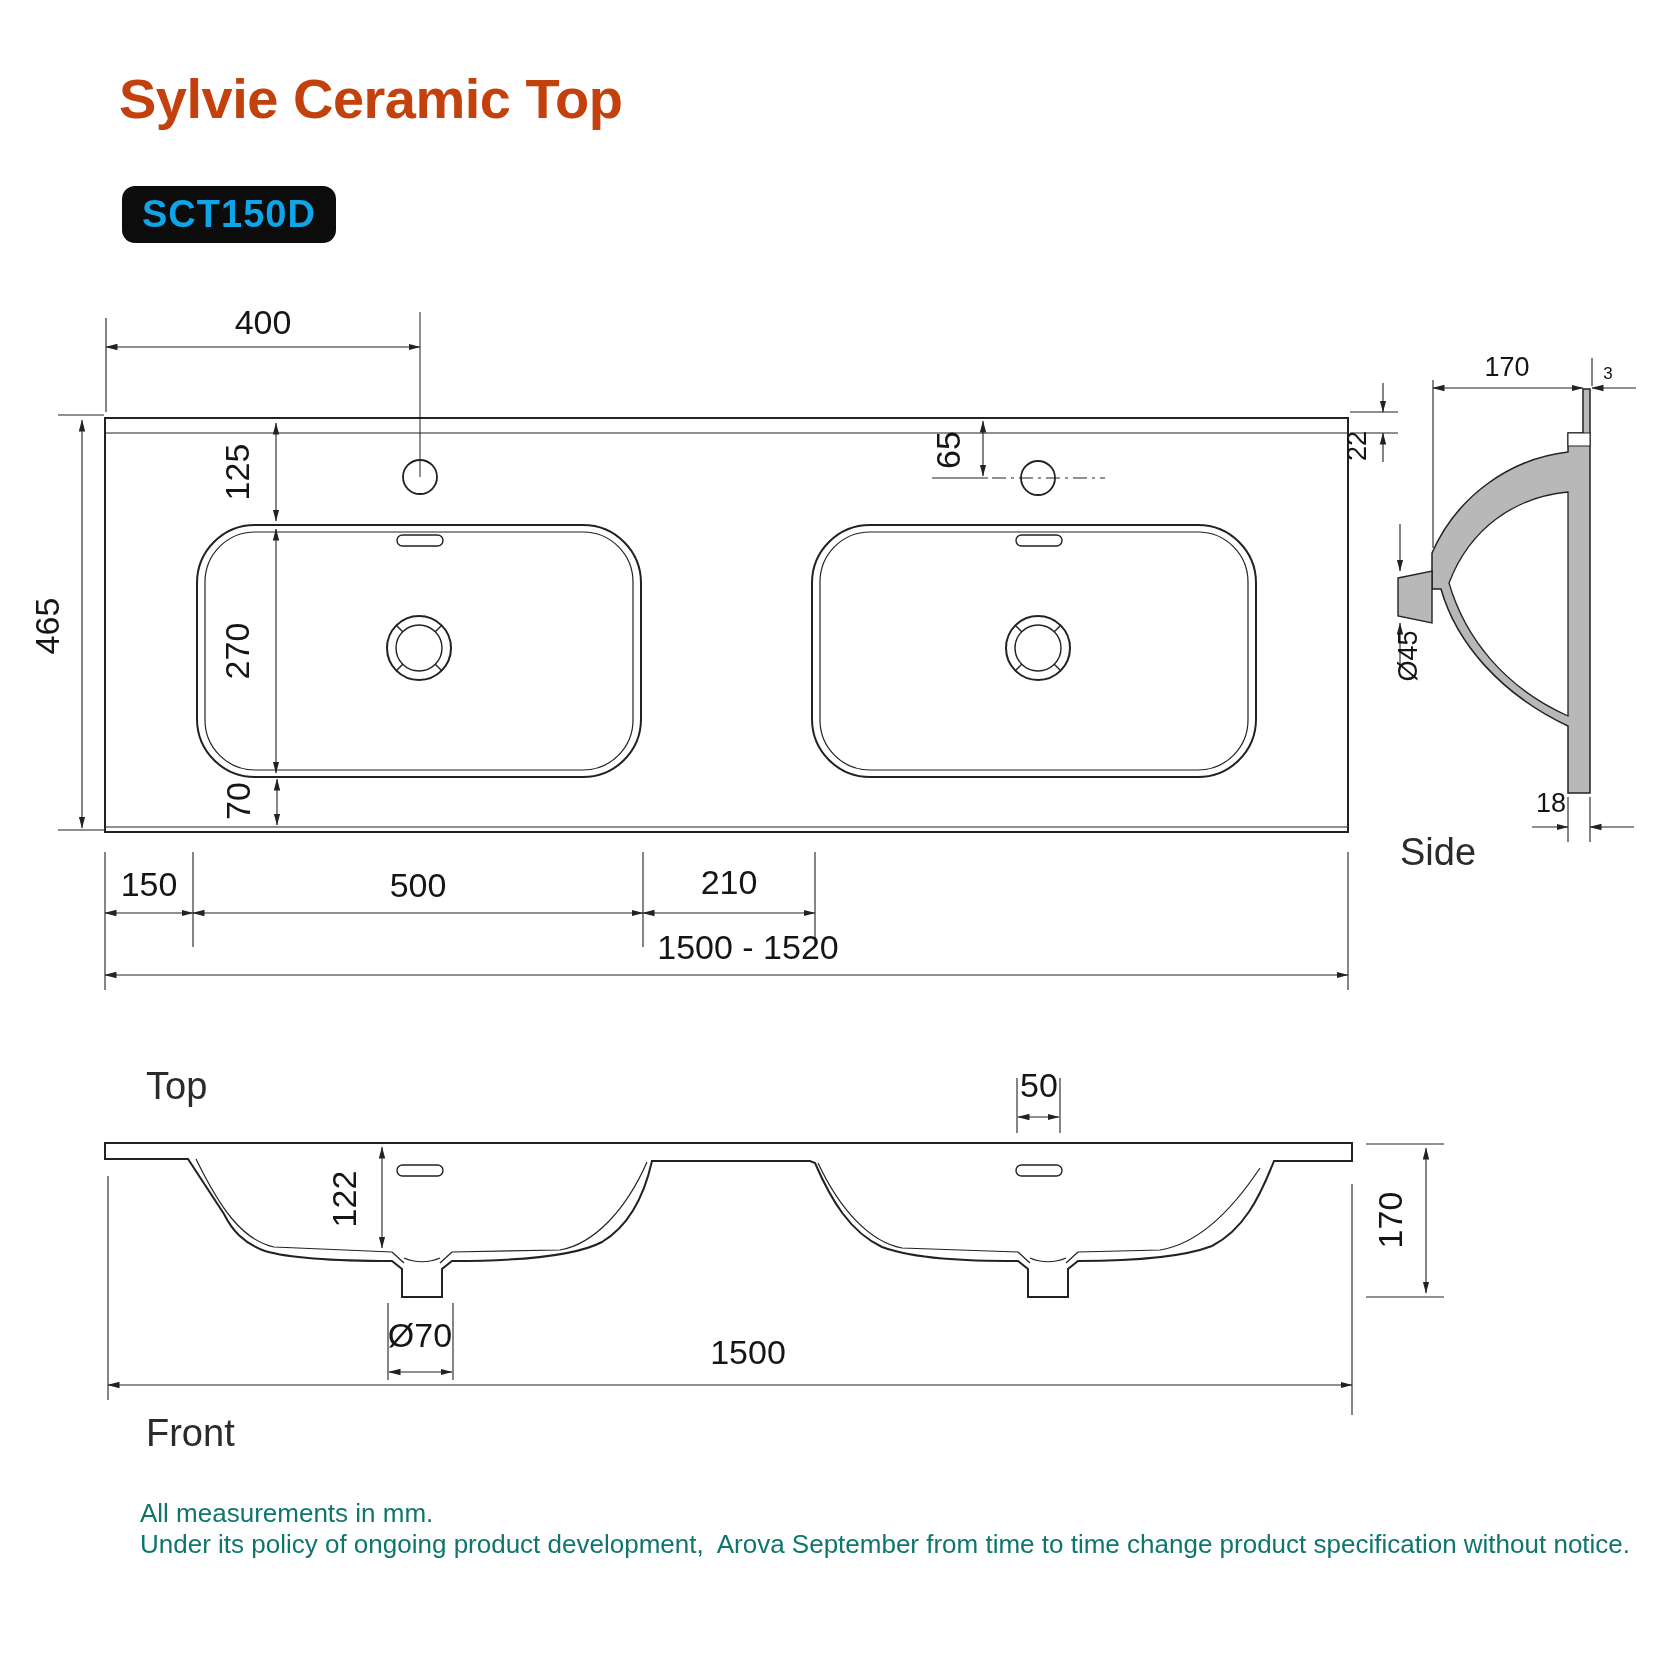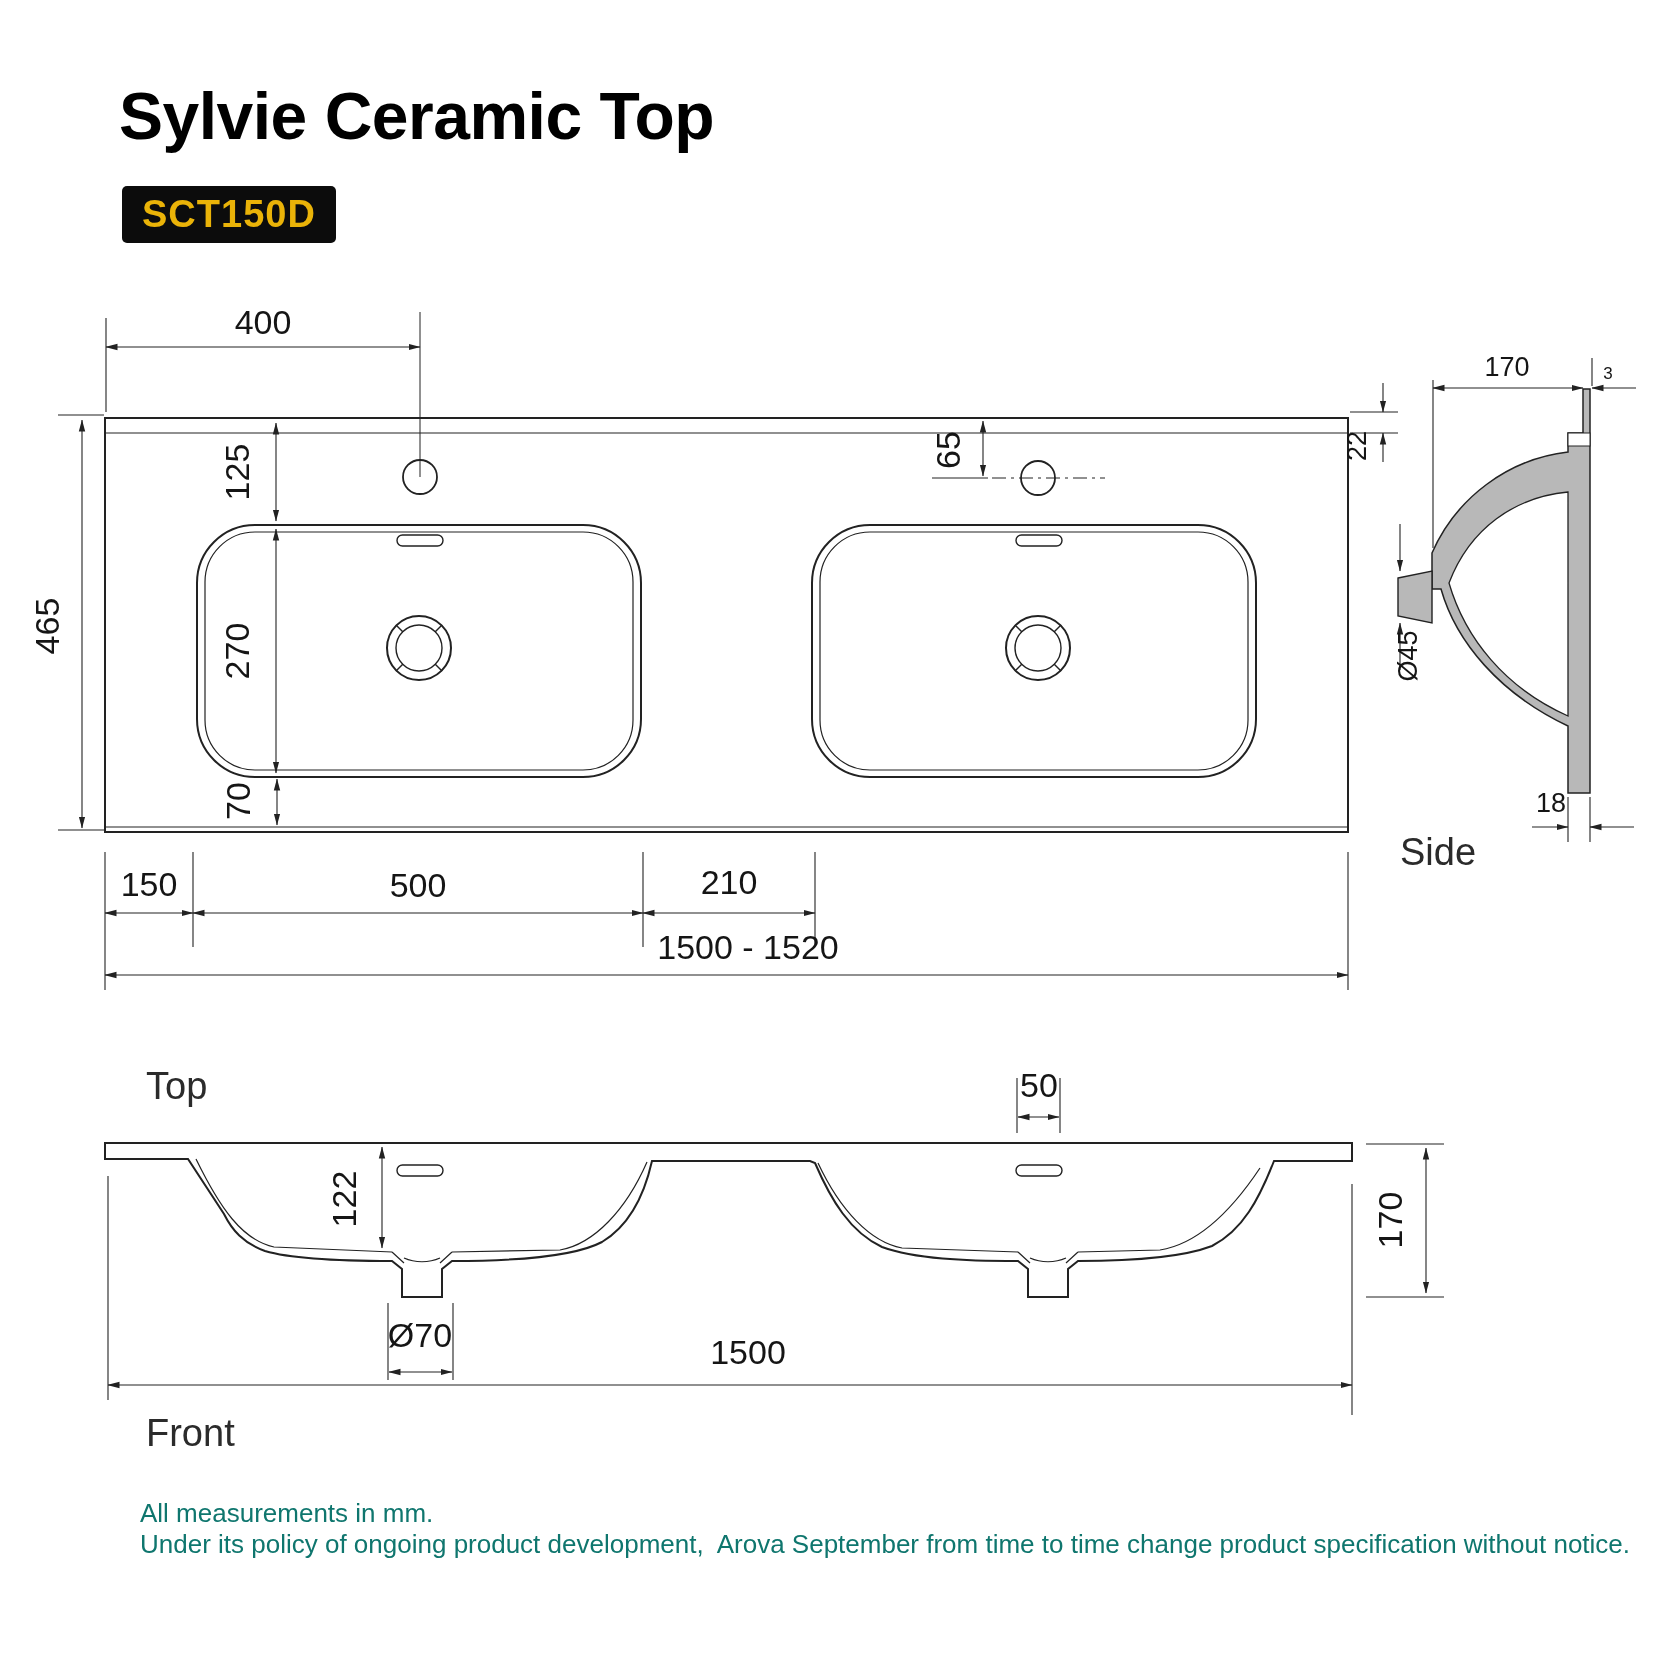--- a/index.html
+++ b/index.html
@@ -1,26 +1,26 @@
 <!DOCTYPE html>
 <html><head>
 <meta charset="utf-8">
 <style>
   html,body{margin:0;padding:0;background:#fff;}
   .sheet{
     position:relative;width:1667px;height:1667px;background:#ffffff;
     font-family:"Liberation Sans",sans-serif;color:#111;overflow:hidden;
   }
   .title{
-    position:absolute;left:119px;top:78px;font-size:66px;font-weight:700;
-    letter-spacing:-0.5px;color:#000000;
+    position:absolute;left:119px;top:66px;font-size:56px;font-weight:700;
+    letter-spacing:-0.5px;color:#c2410c;
   }
   .badge{
-    position:absolute;left:122px;top:186px;background:#0c0c0c;color:#eab308;
-    font-size:38px;font-weight:700;padding:7px 20px;border-radius:5px;letter-spacing:1px;
+    position:absolute;left:122px;top:186px;background:#0c0c0c;color:#0ea5e9;
+    font-size:38px;font-weight:700;padding:7px 20px;border-radius:13px;letter-spacing:1px;
   }
   .drawing{position:absolute;left:0;top:0;}
   .notes{position:absolute;left:140px;top:1498px;font-size:26px;line-height:31px;color:#0f766e;}
   .notes div{white-space:pre;}
   svg text{font-family:"Liberation Sans",sans-serif;fill:#151515;}
   .dimtext{font-size:34px;text-anchor:middle;}
   .dimtext-s{font-size:27px;text-anchor:middle;}
   .dimtext-xs{font-size:17px;text-anchor:middle;}
   .viewlabel{font-size:38px;fill:#2b2b2b;}
 </style>

